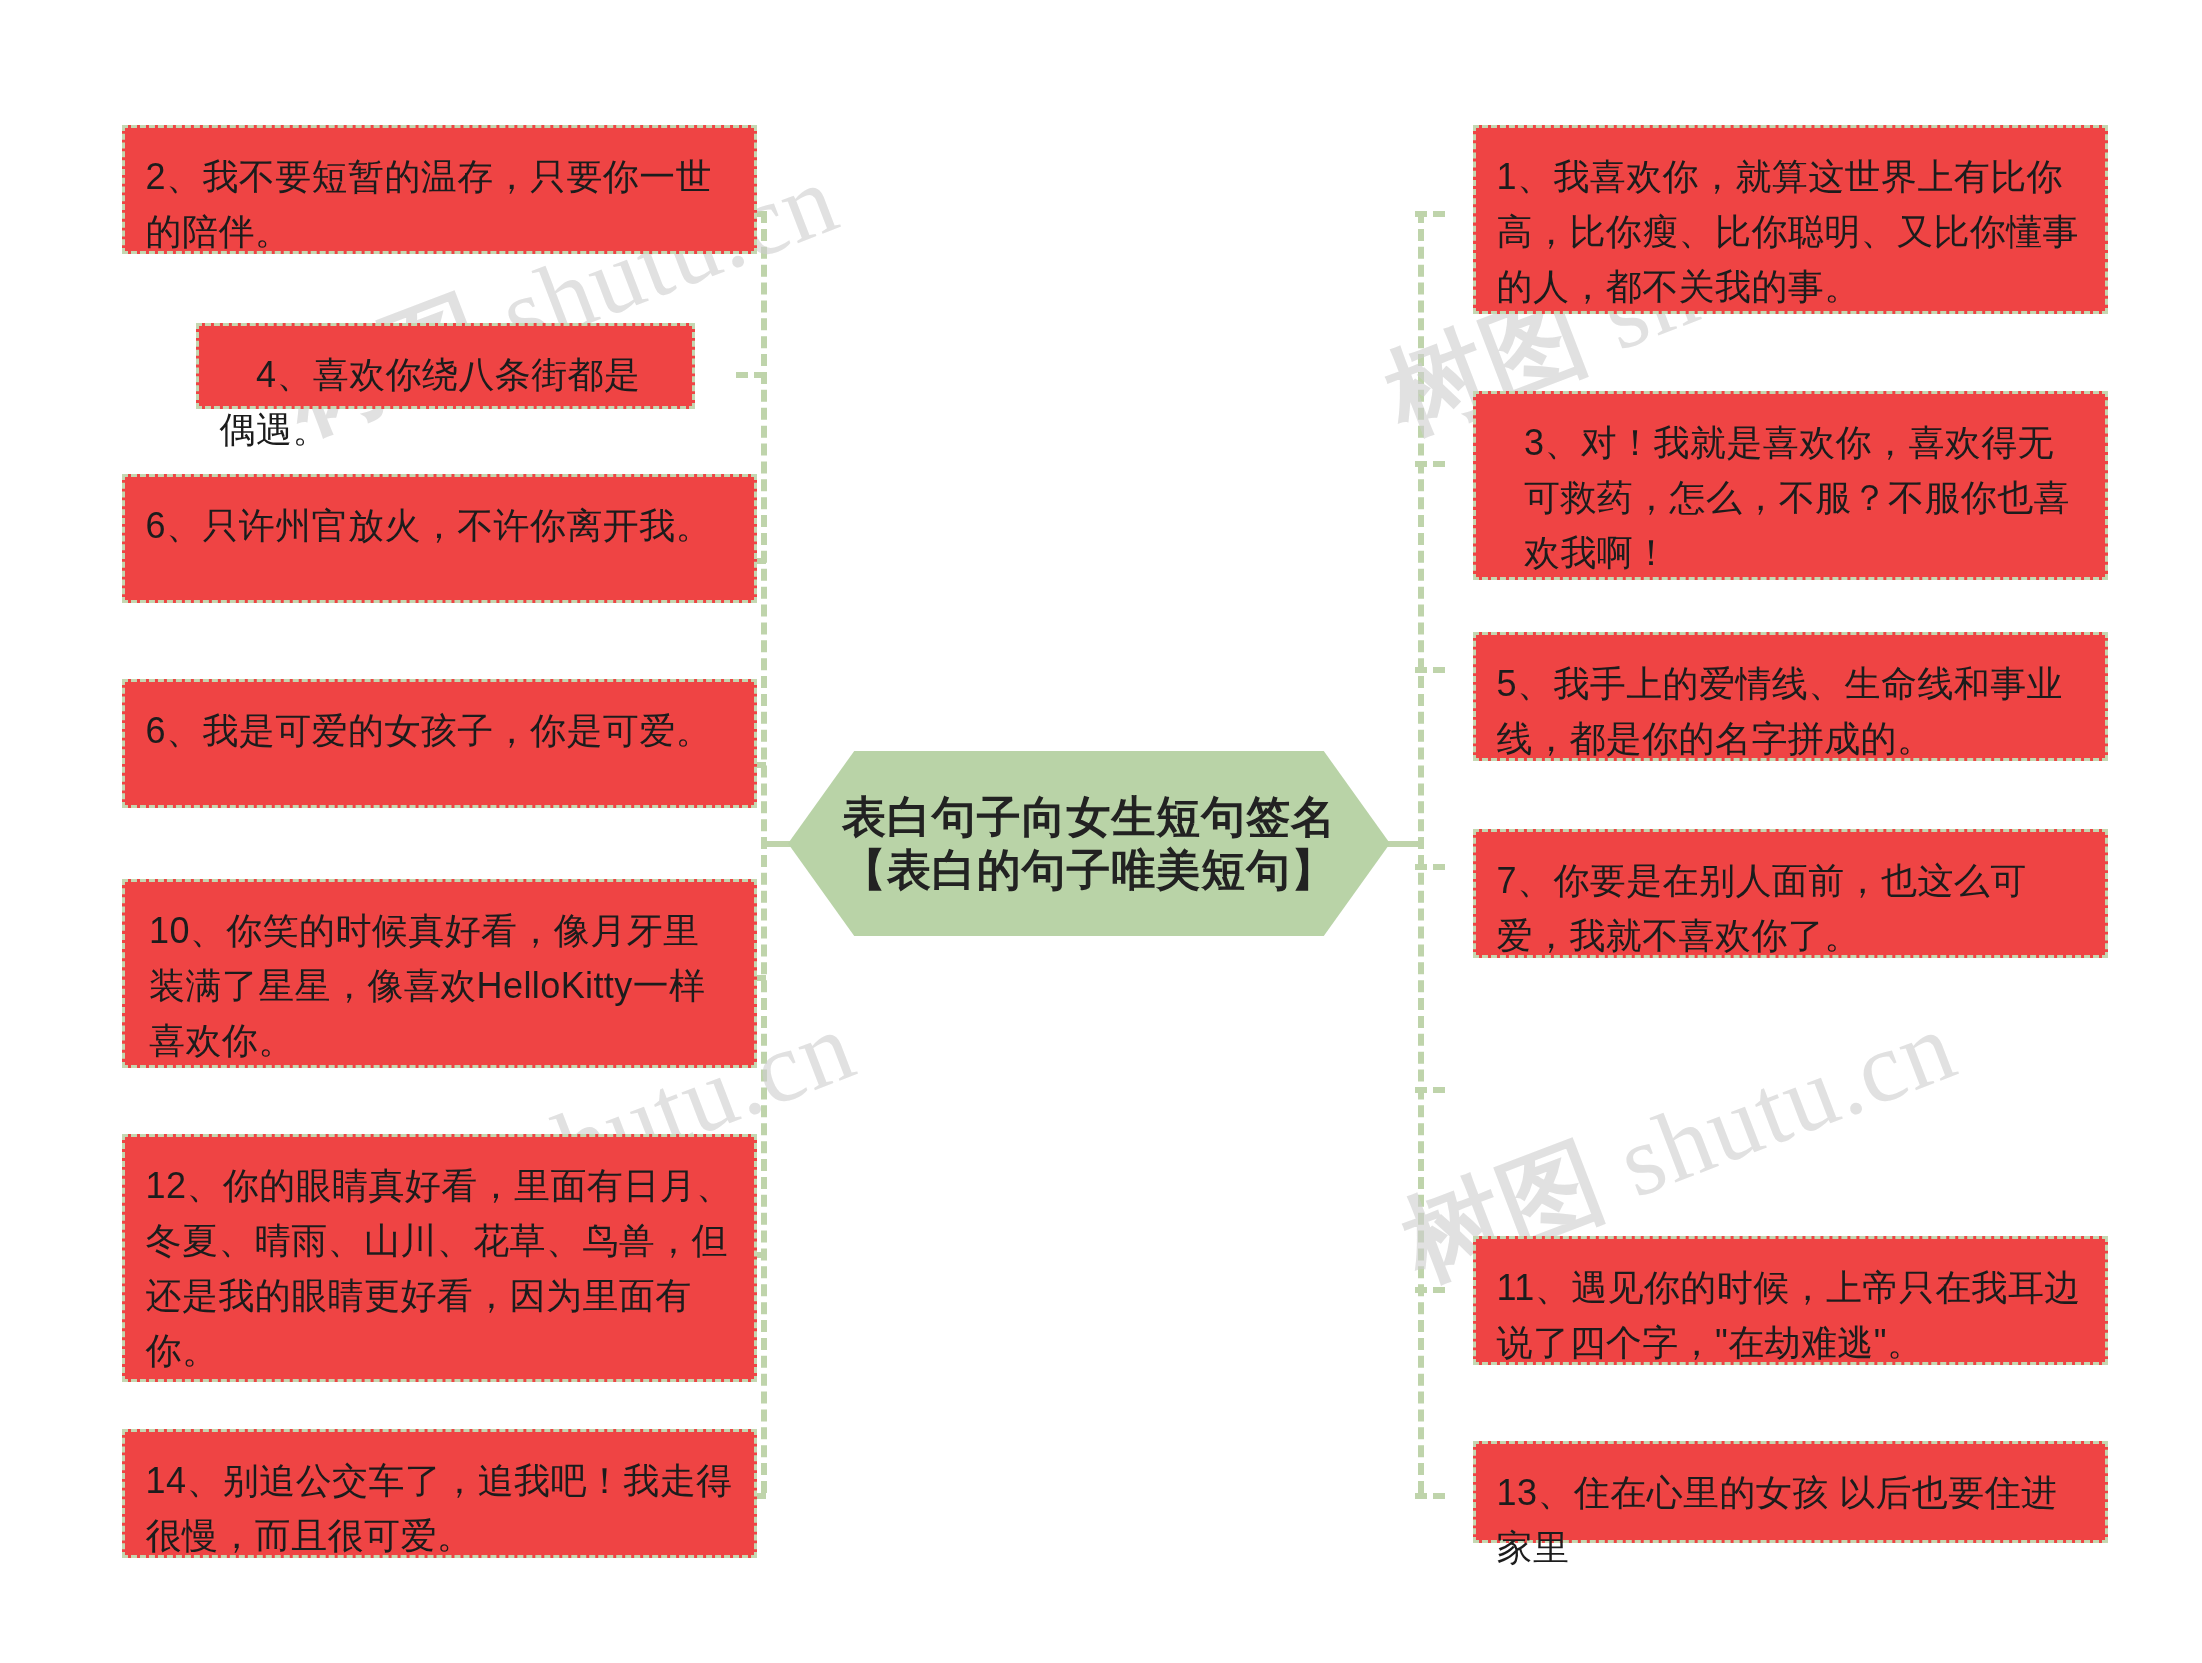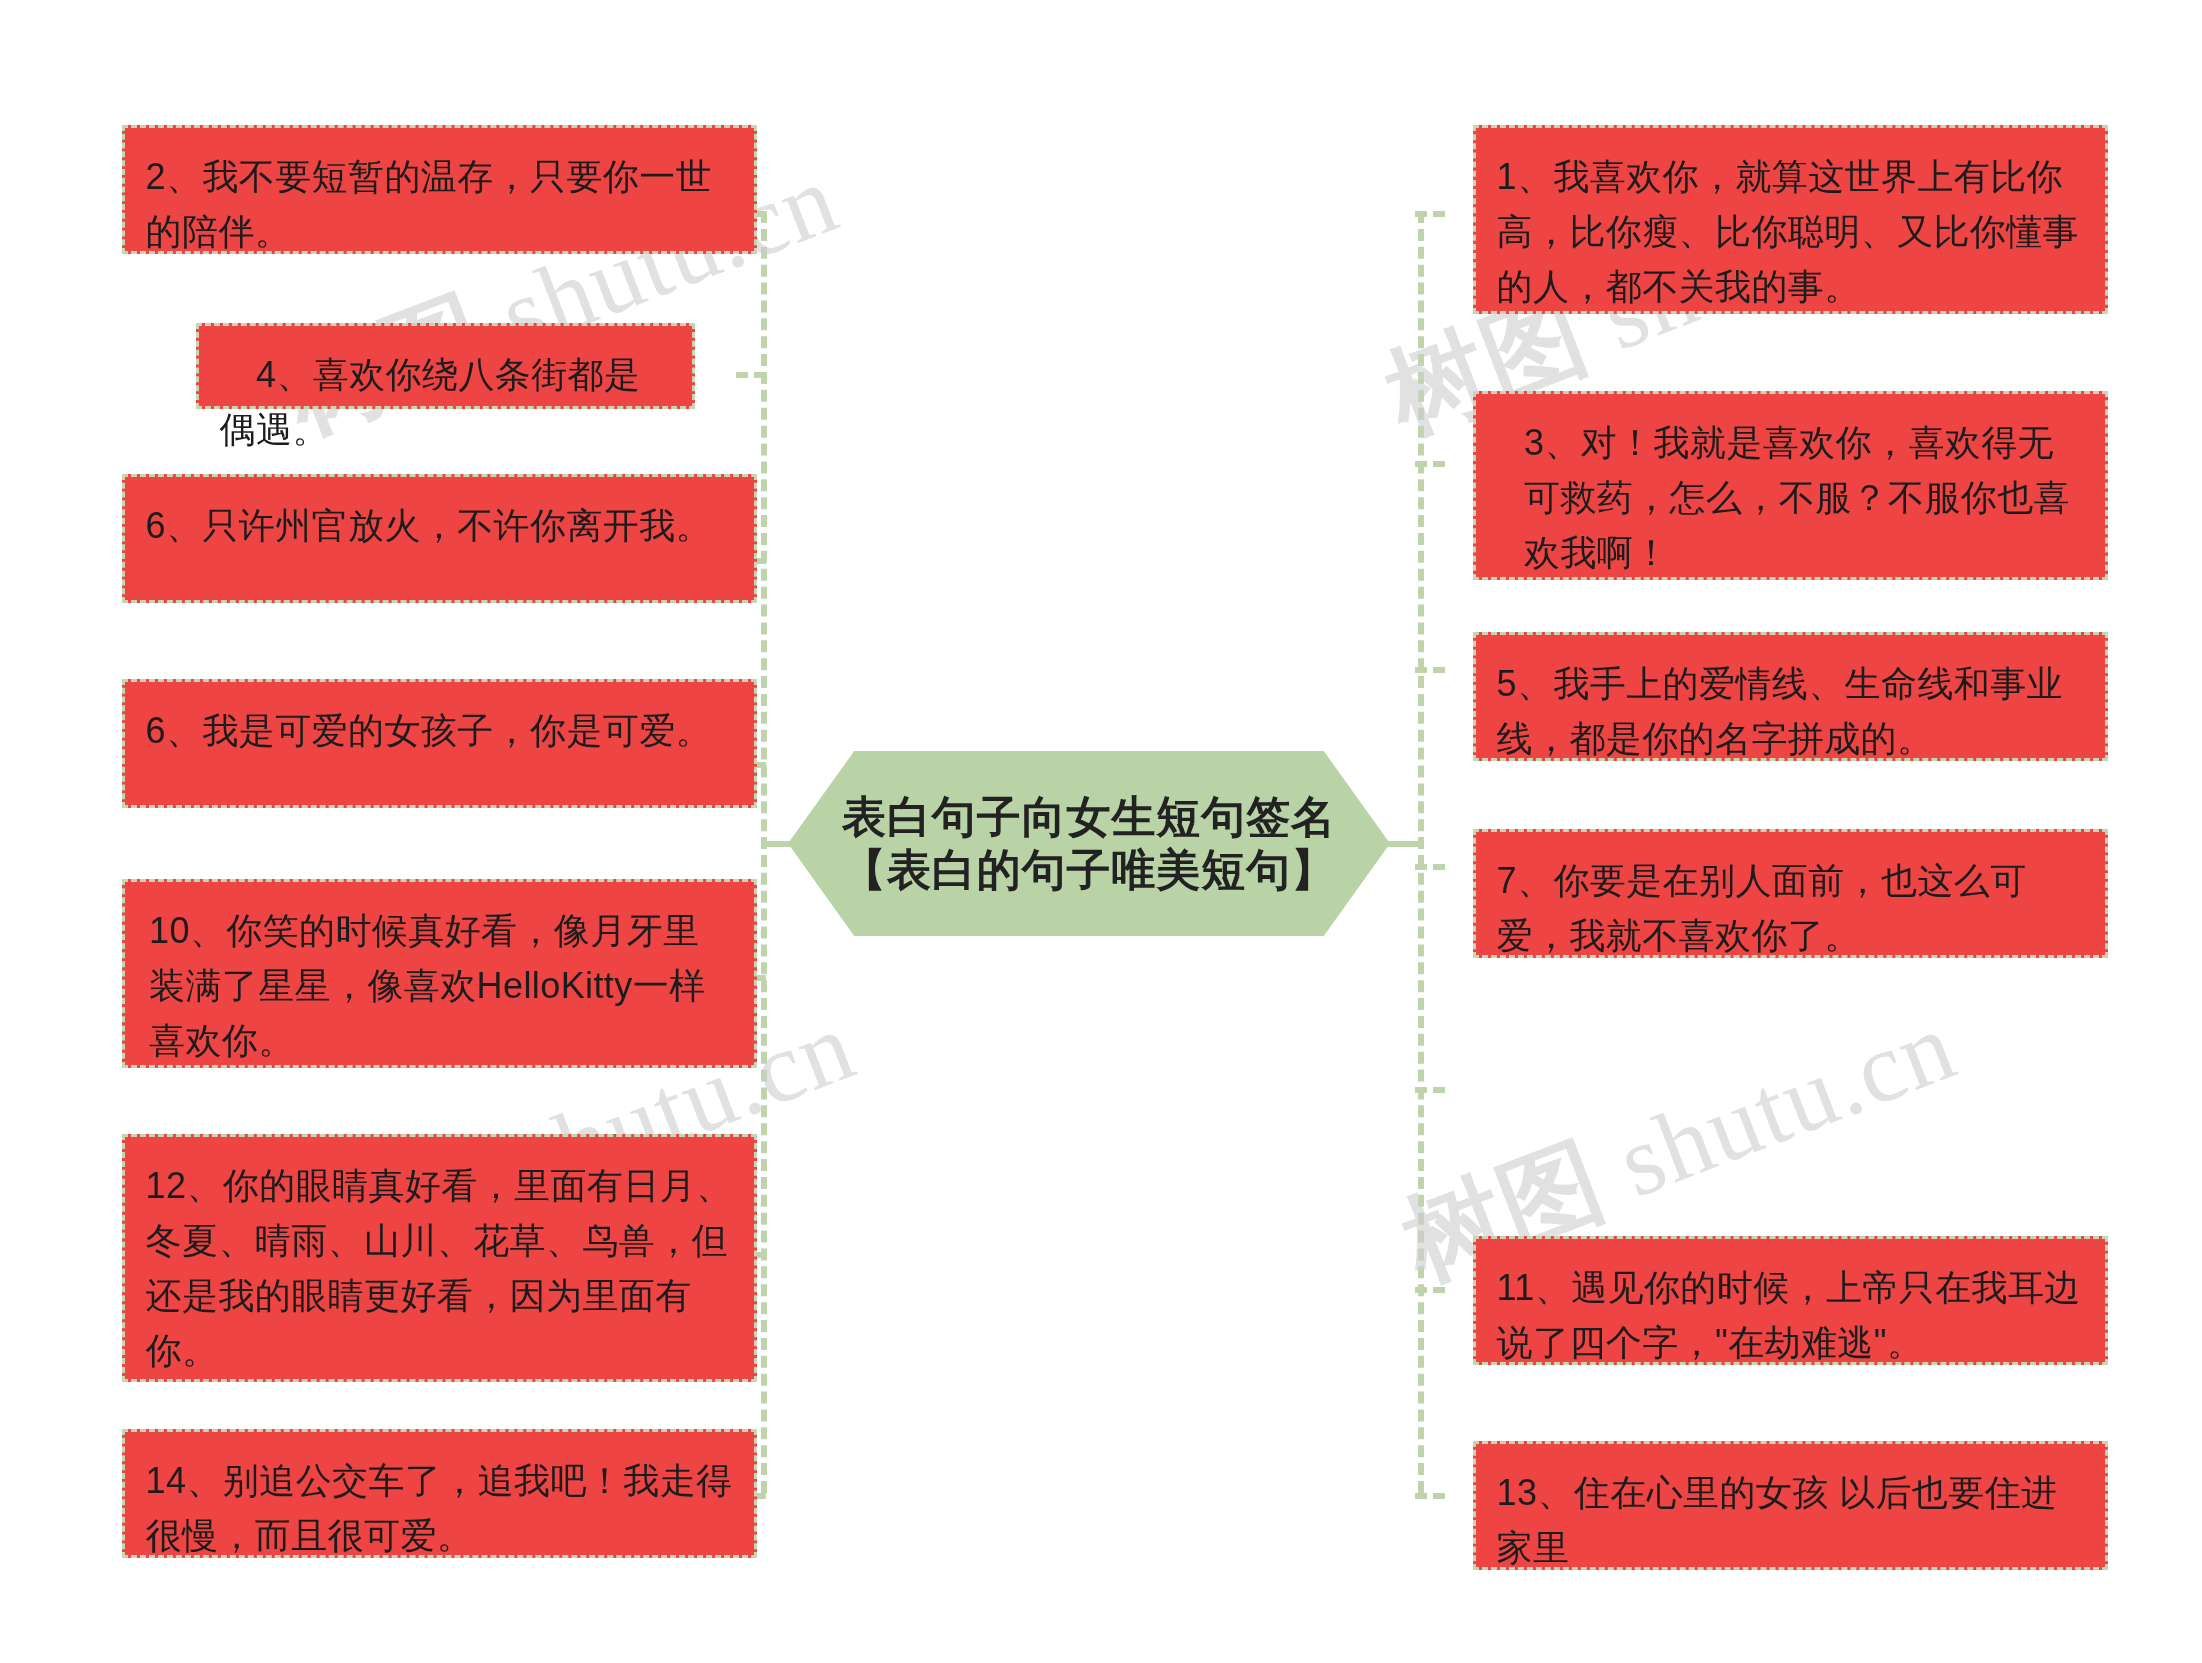--- a/index.html
+++ b/index.html
@@ -185,21 +185,21 @@
 
   <div class="node" style="left:1473px; top:829px; width:635px; height:129px;">
     <div class="node-text">7、你要是在别人面前，也这么可爱，我就不喜欢你了。</div>
   </div>
 
 
   <div class="node" style="left:1473px; top:1236px; width:635px; height:129px;">
     <div class="node-text">11、遇见你的时候，上帝只在我耳边说了四个字，"在劫难逃"。</div>
   </div>
 
-  <div class="node" style="left:1473px; top:1441px; width:635px; height:129px;">
+  <div class="node" style="left:1473px; top:1441px; width:635px; height:102px;">
     <div class="node-text">13、住在心里的女孩 以后也要住进家里</div>
   </div>
 
   <div id="central-node">
     <div class="hex"></div>
     <div class="central-text">
       <span>表白句子向女生短句签名</span>
       <span>【表白的句子唯美短句】</span>
     </div>
   </div>

